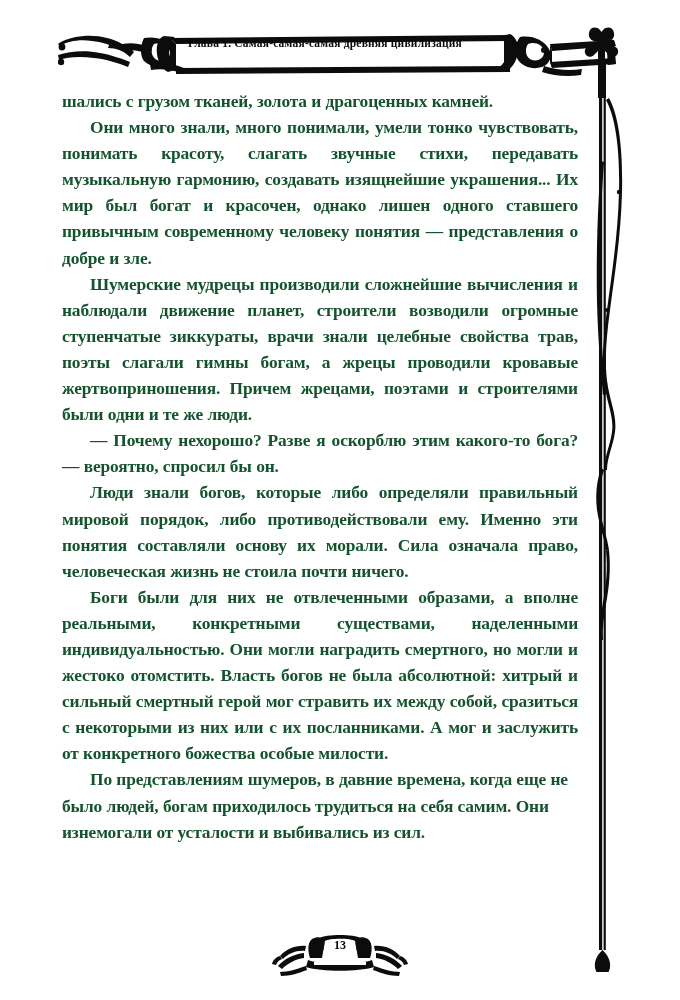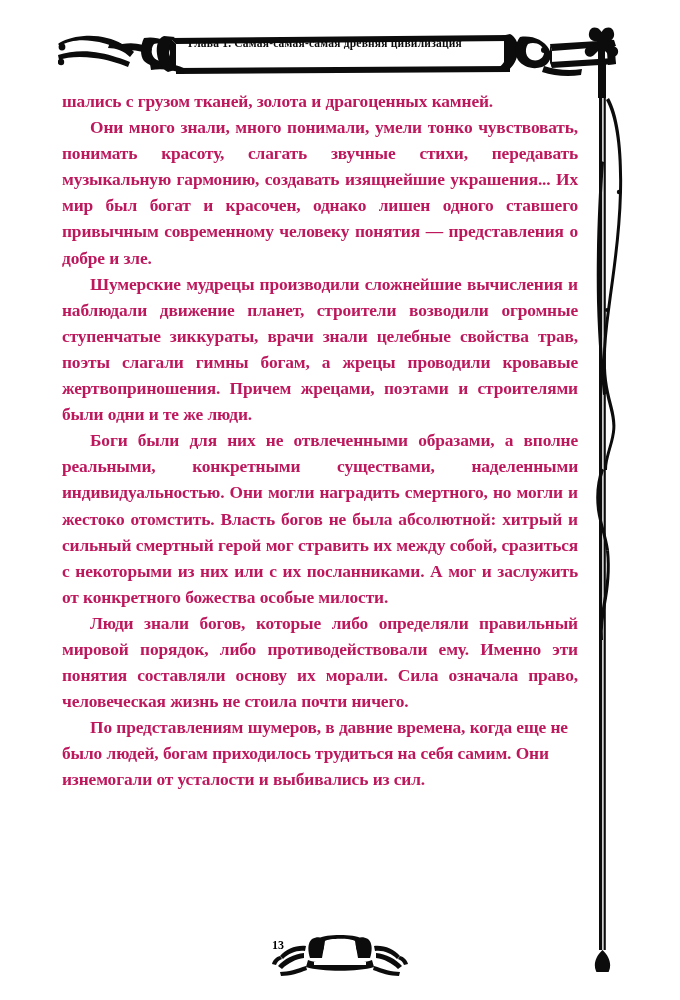--- a/index.html
+++ b/index.html
@@ -61,21 +61,21 @@
 
   
   .body-text {
     position: absolute;
     left: 62px;
     top: 88px;
     width: 516px;
     font-size: 17.4px;
     line-height: 26.1px;
     font-weight: 700;
-    color: #be185d;
+    color: #14532d;
     text-align: justify;
     text-justify: inter-word;
     font-family: "Liberation Serif", "DejaVu Serif", serif;
     letter-spacing: -0.15px;
     word-spacing: 0.2px;
   }
   .body-text p {
     margin: 0;
     text-indent: 28px;
     text-align: justify;
@@ -94,20 +94,21 @@
     top: 932px;
     width: 136px;
     height: 48px;
   }
   .folio-ornament svg { display: block; }
   .folio-number {
     position: absolute;
     left: 272px;
     top: 938px;
     width: 136px;
+    text-align: center;
     font-family: "Liberation Serif", "DejaVu Serif", serif;
     font-size: 12px;
     font-weight: 700;
     color: #000000;
     line-height: 14px;
   }
 </style>
 </head>
 <body>
 
@@ -172,22 +173,23 @@
 
         <path d="M24.5 928 C18 934 15 942 18 949 C20 954 24 957 24.5 958 C25 957 29 954 31 949 C34 942 31 934 24.5 928 Z"></path>
       </g>
     </svg>
   </div>
 
   <div class="body-text">
     <p class="cont">шались с грузом тканей, золота и драгоценных камней.</p>
     <p>Они много знали, много понимали, умели тонко чувствовать, понимать красоту, слагать звучные стихи, передавать музыкальную гармонию, создавать изящнейшие украшения... Их мир был богат и красочен, однако лишен одного ставшего привычным современному человеку понятия — представления о добре и зле.</p>
     <p>Шумерские мудрецы производили сложнейшие вычисления и наблюдали движение планет, строители возводили огромные ступенчатые зиккураты, врачи знали целебные свойства трав, поэты слагали гимны богам, а жрецы проводили кровавые жертвоприношения. Причем жрецами, поэтами и строителями были одни и те же люди.</p>
+    <p>— Почему нехорошо? Разве я оскорблю этим какого-то бога? — вероятно, спросил бы он.</p>
+    <p>Люди знали богов, которые либо определяли правильный мировой порядок, либо противодействовали ему. Именно эти понятия составляли основу их морали. Сила означала право, человеческая жизнь не стоила почти ничего.</p>
     <p>Боги были для них не отвлеченными образами, а вполне реальными, конкретными существами, наделенными индивидуальностью. Они могли наградить смертного, но могли и жестоко отомстить. Власть богов не была абсолютной: хитрый и сильный смертный герой мог стравить их между собой, сразиться с некоторыми из них или с их посланниками. А мог и заслужить от конкретного божества особые милости.</p>
-    <p>Люди знали богов, которые либо определяли правильный мировой порядок, либо противодействовали ему. Именно эти понятия составляли основу их морали. Сила означала право, человеческая жизнь не стоила почти ничего.</p>
     <p>По представлениям шумеров, в давние времена, когда еще не было людей, богам приходилось трудиться на себя самим. Они изнемогали от усталости и выбивались из сил.</p>
   </div>
 
   <div class="folio-ornament">
     <svg width="136" height="48" viewBox="0 0 136 48" xmlns="http://www.w3.org/2000/svg">
       <g fill="#0c0c0c">
 
         <path d="M48 6 C52 2 84 2 88 6 L92 26 L86 26 L83 9 C79 6 57 6 53 9 L50 26 L44 26 Z"></path>
 
         <path d="M40 7 C46 4 51 5 52 10 C53 16 50 22 46 26 L38 26 C36 20 35 11 40 7 Z"></path>

